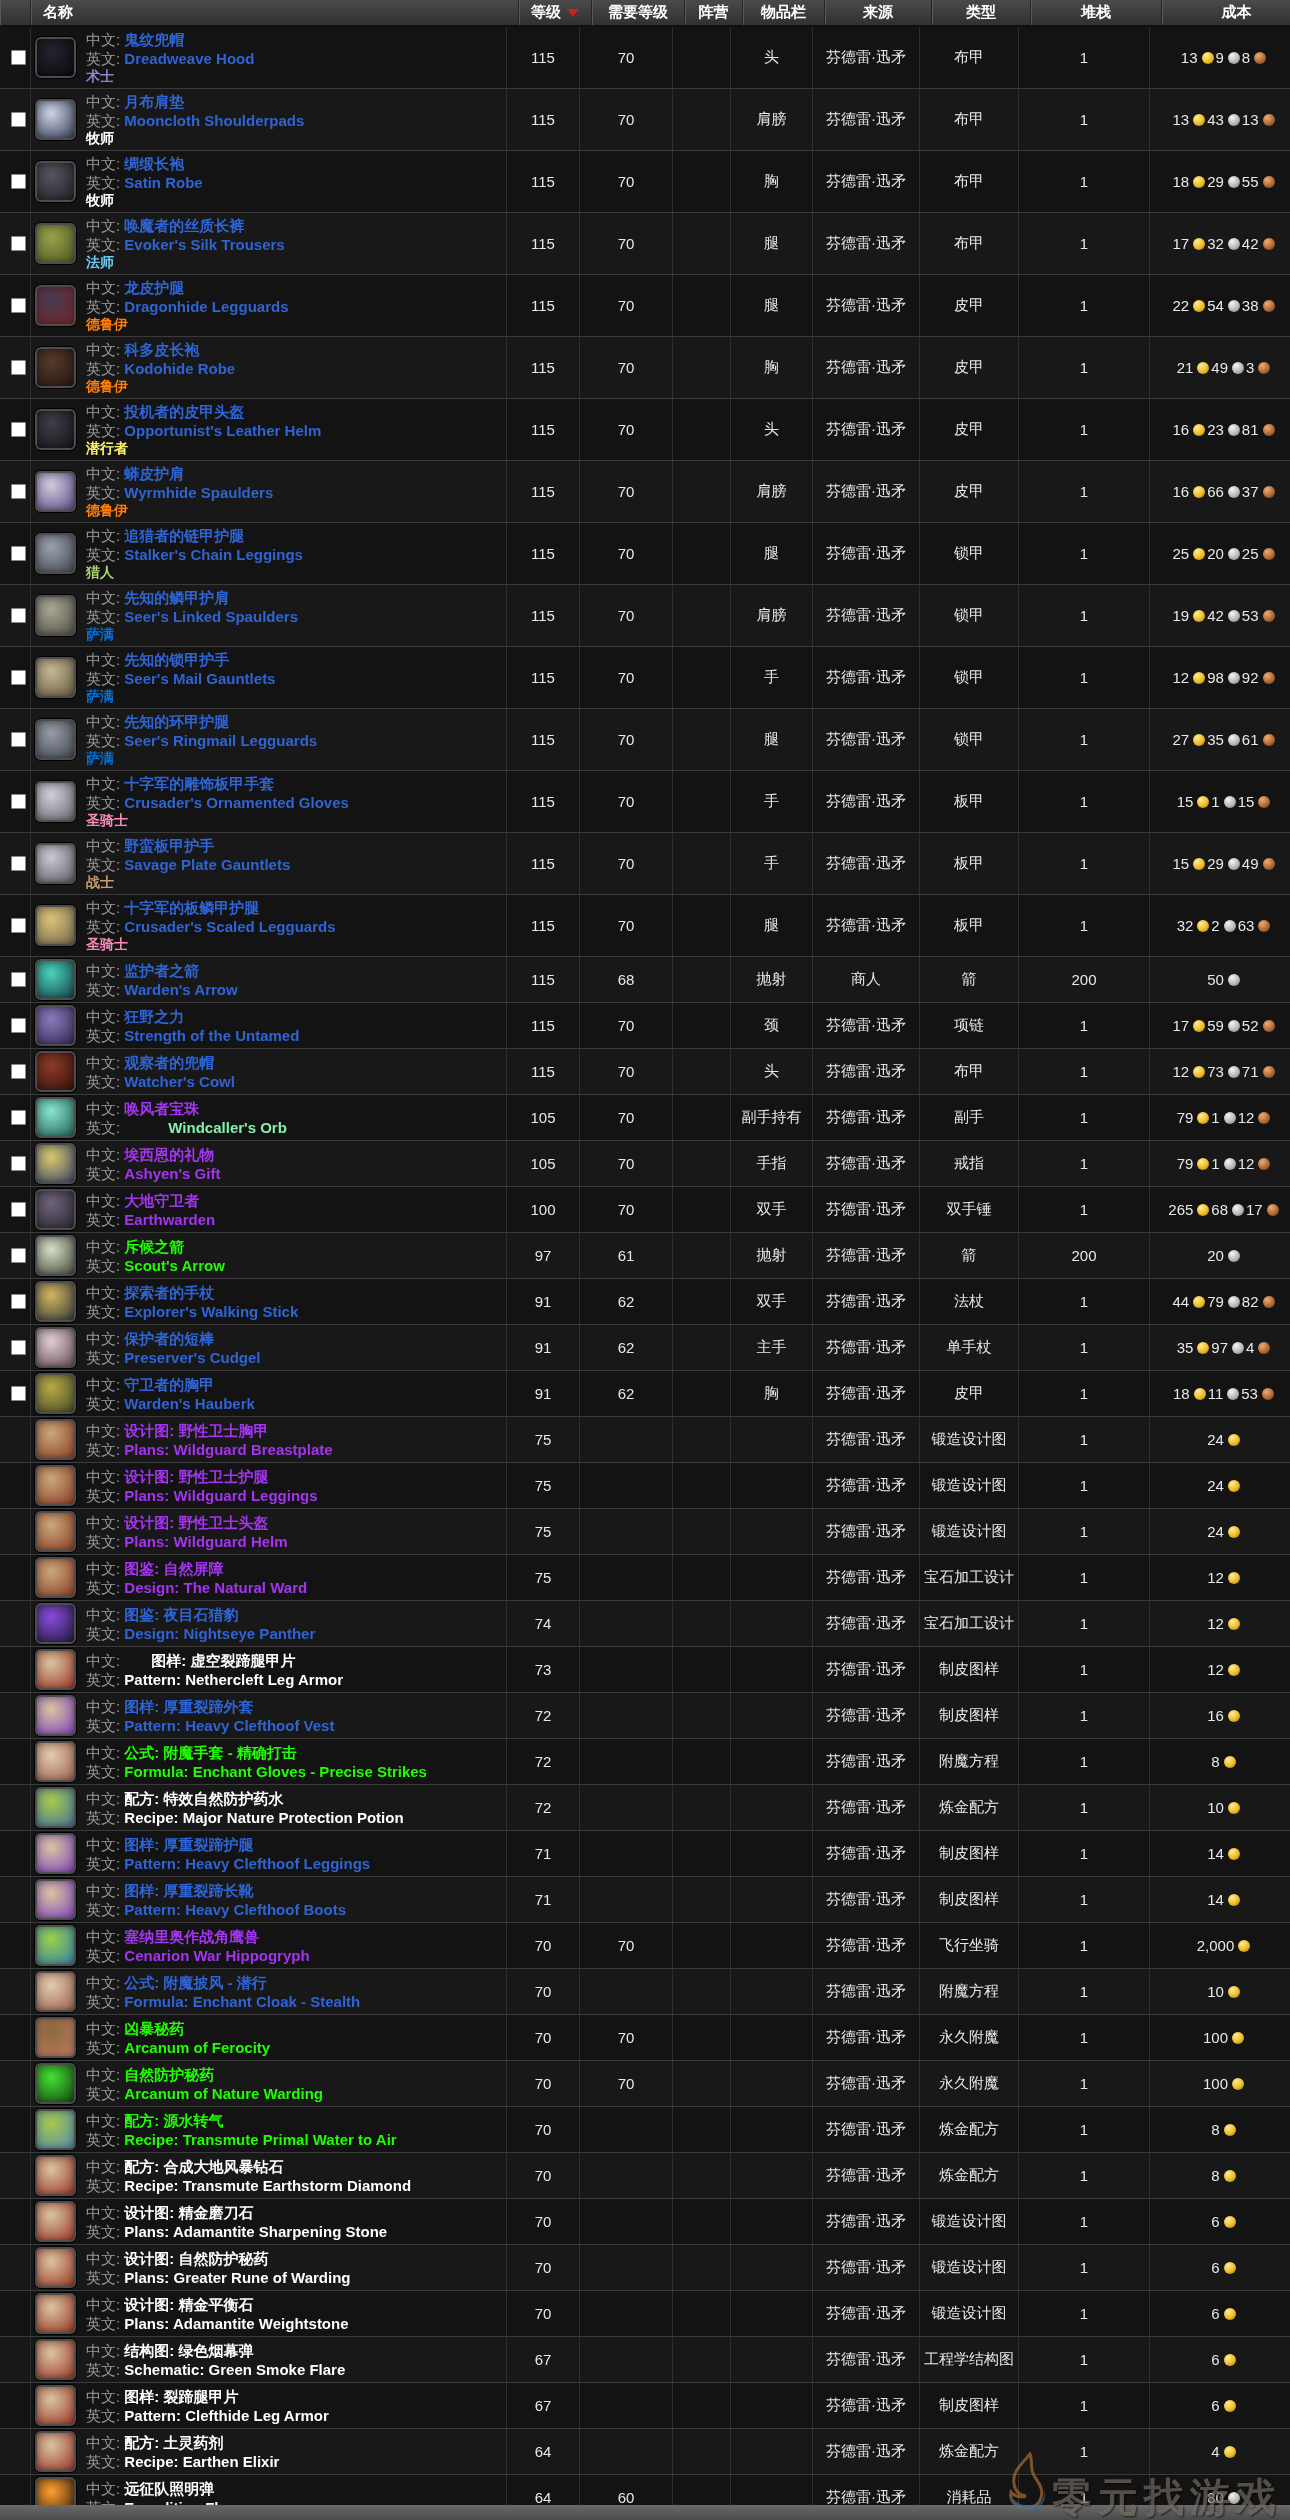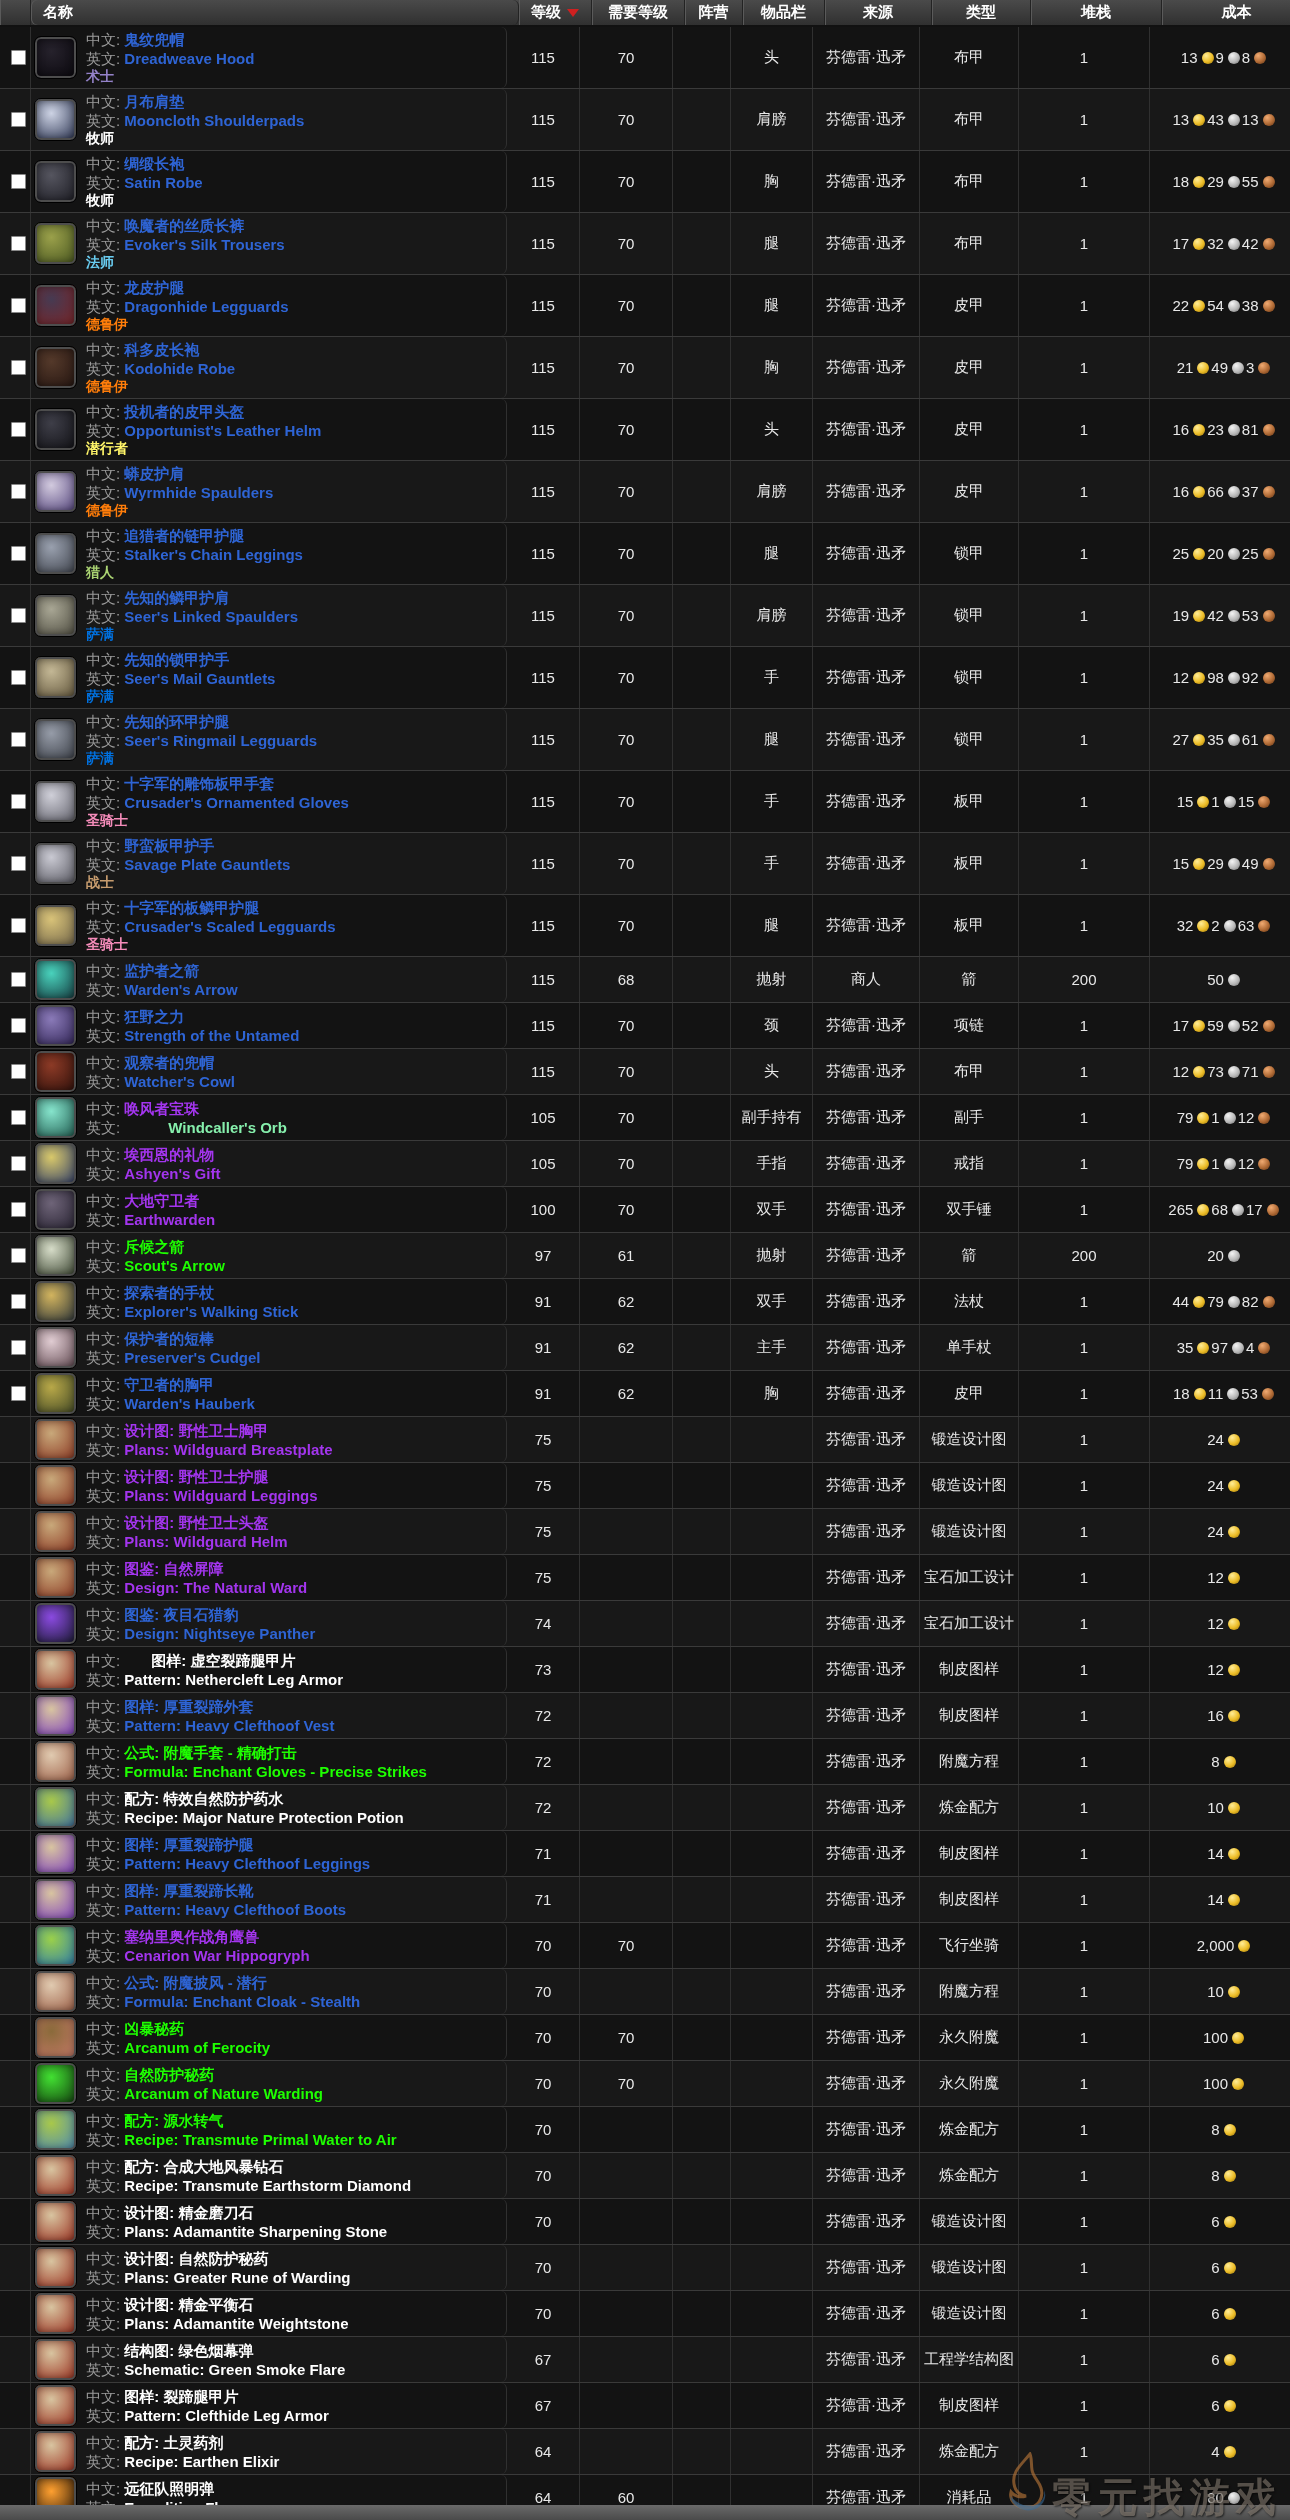--- a/index.html
+++ b/index.html
@@ -11,21 +11,21 @@
          border-bottom:2px solid #111;}
   .hcell{display:flex;align-items:center;justify-content:center;color:#fff;
          font-size:15px;font-weight:bold;border-right:1px solid #232323;
          box-shadow:inset 1px 0 0 #5a5a5a;white-space:nowrap;}
   .hcell.left{justify-content:flex-start;padding-left:12px;}
   .arrow-down{width:0;height:0;border-left:6px solid transparent;border-right:6px solid transparent;
          border-top:8px solid #cf2020;display:inline-block;margin-left:6px;}
 
   
   .c0{width:30px;min-width:30px;}
-  .c1{width:475px;min-width:475px;border-radius:6px;}
+  .c1{width:475px;min-width:475px;}
   .c2{width:72px;min-width:72px;}
   .c3{width:92px;min-width:92px;}
   .c4{width:57px;min-width:57px;}
   .c5{width:81px;min-width:81px;}
   .c6{width:106px;min-width:106px;}
   .c7{width:98px;min-width:98px;}
   .c8{width:130px;min-width:130px;}
   .c9{width:149px;min-width:149px;border-right:none;}
 
   

